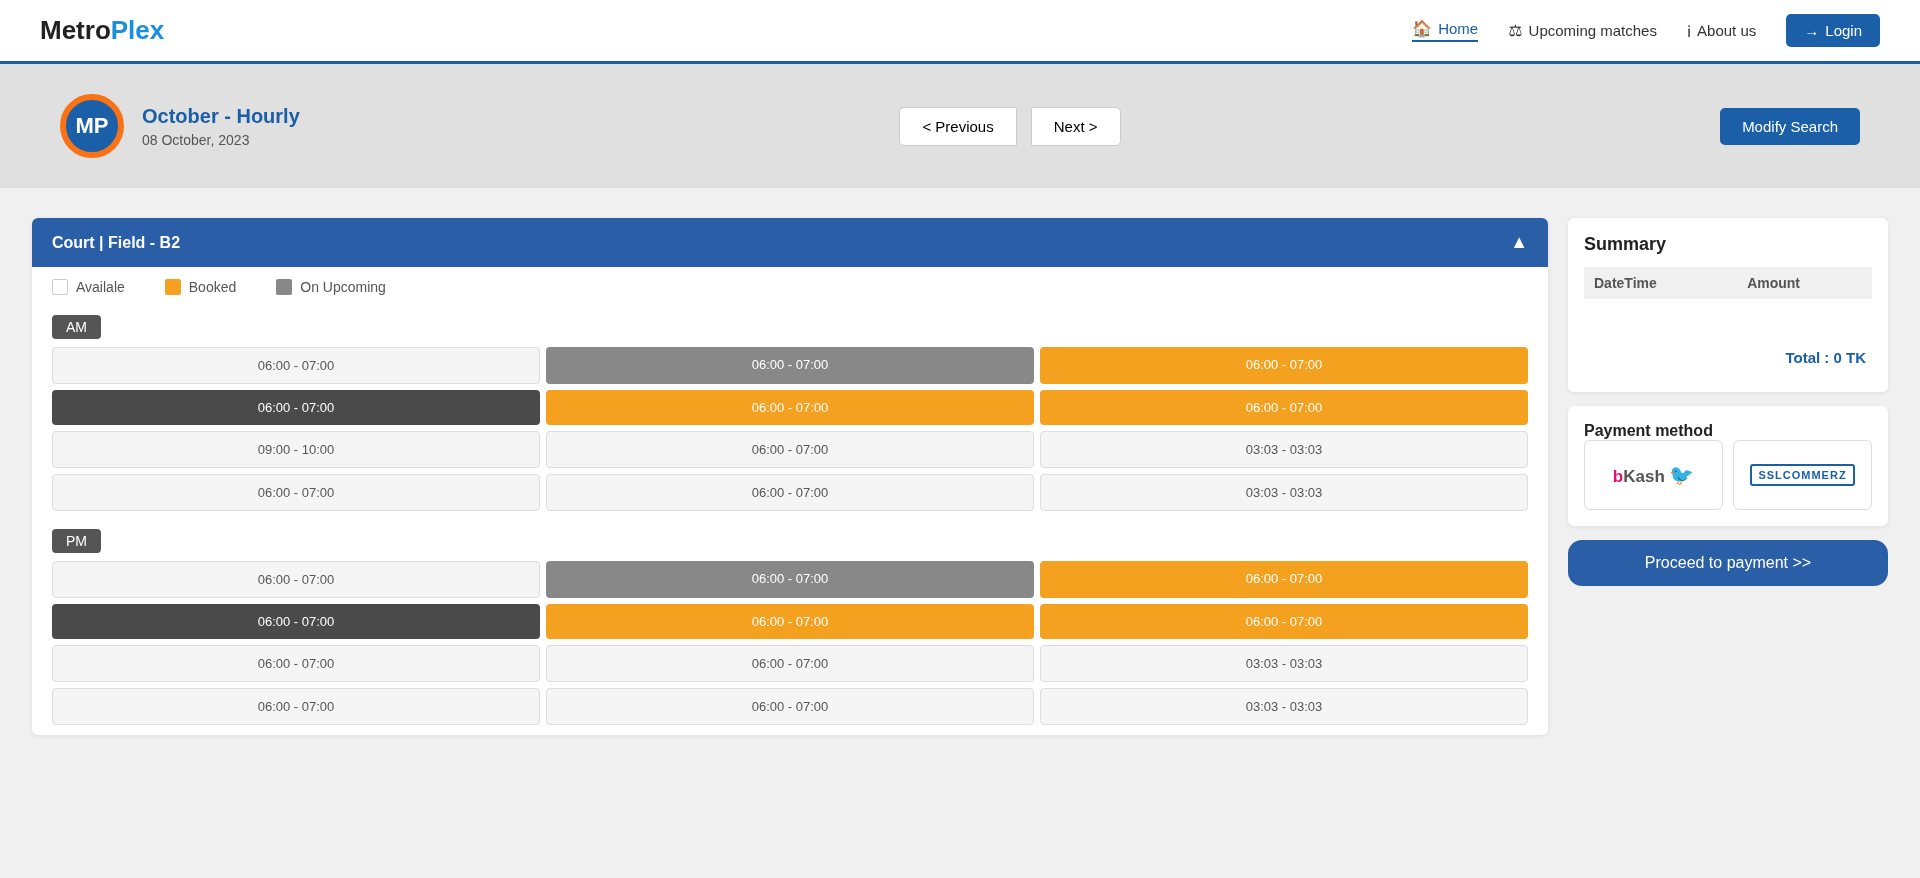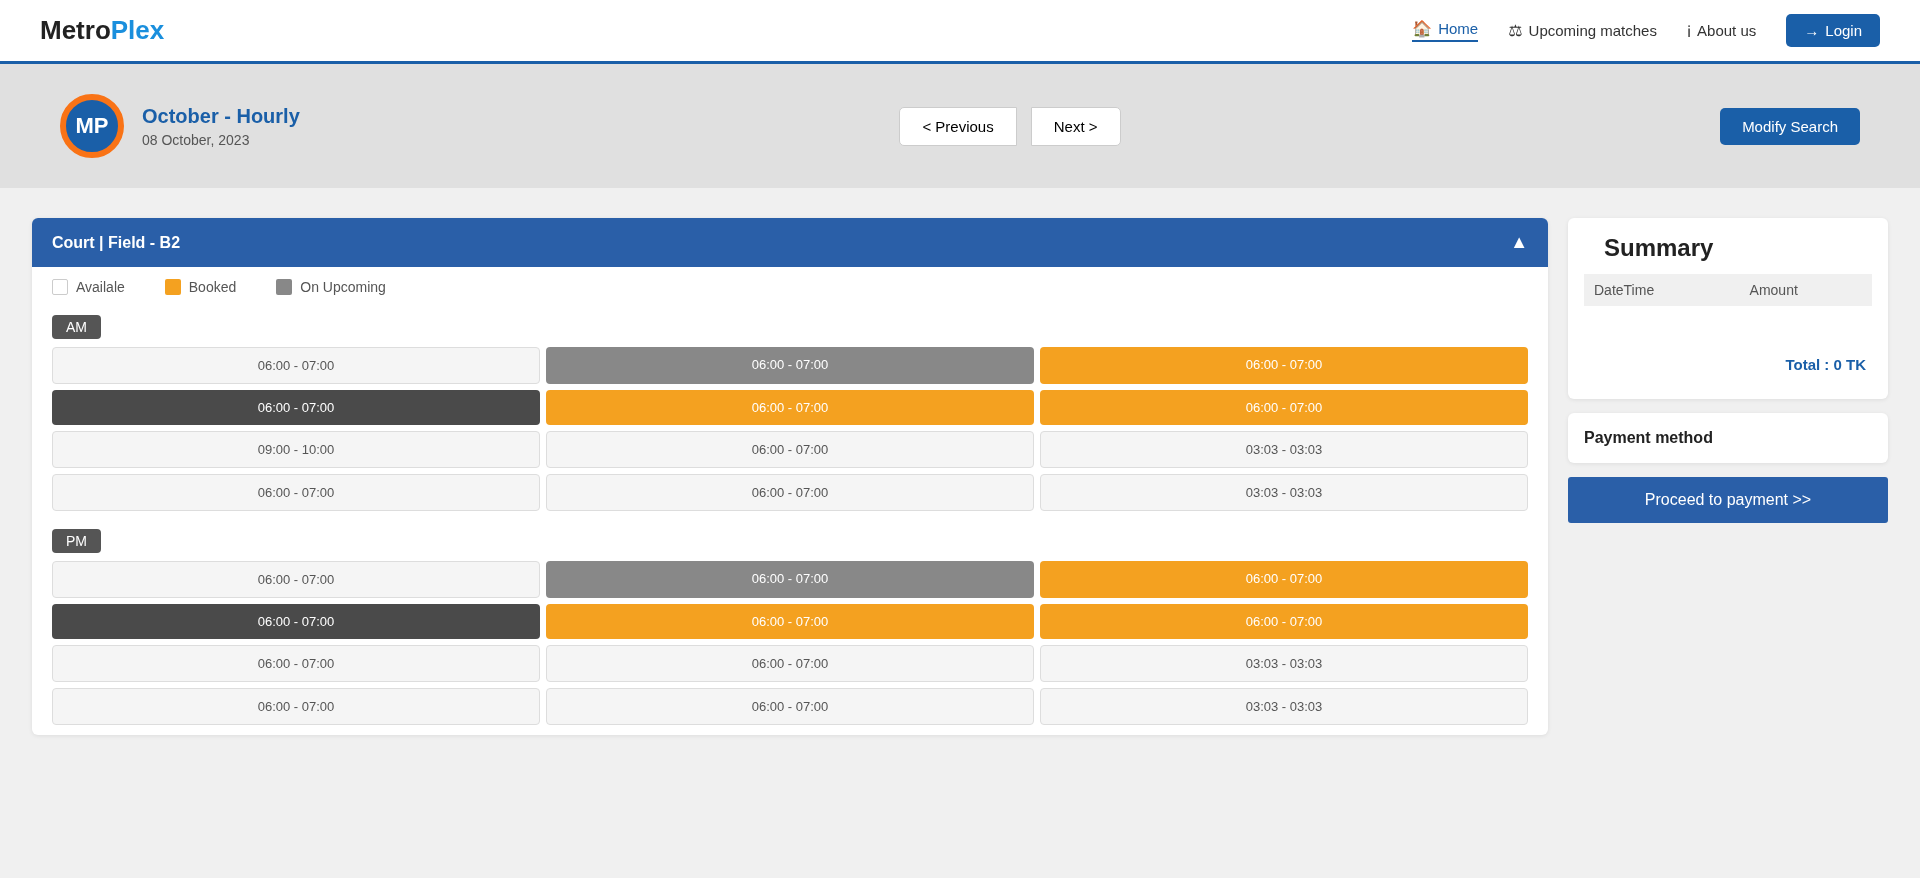--- a/index.html
+++ b/index.html
@@ -137,30 +137,30 @@
       display: flex;
       flex-direction: column;
       gap: 14px;
     }
     .summary-box {
       background: #fff;
       border-radius: 6px;
       box-shadow: 0 1px 4px rgba(0,0,0,0.08);
       padding: 16px;
     }
-    .summary-title { font-size: 24px; font-weight: bold; color: #222; margin-bottom: 12px; margin-left: 20px; }
+    .summary-title { font-size: 18px; font-weight: bold; color: #222; margin-bottom: 12px; }
 
     .summary-table { width: 100%; border-collapse: collapse; }
     .summary-table th {
       background: #f0f0f0;
       padding: 8px 10px;
       text-align: left;
       font-size: 14px;
       color: #555;
-      font-weight: 400;
+      font-weight: 700;
     }
     .summary-table td { padding: 8px 10px; font-size: 14px; }
 
     .total-row {
       text-align: right;
       padding: 10px 6px;
       font-size: 15px;
       font-weight: bold;
       color: #1a5fa8;
     }
@@ -177,21 +177,21 @@
     }
 
     .ssl-logo {
       font-size: 11px; font-weight: bold; color: #1a5fa8;
       border: 2px solid #1a5fa8; padding: 3px 6px; border-radius: 3px;
       letter-spacing: 1px;
     }
 
     .proceed-btn {
       width: 100%; background: #2a5fa8; color: #fff; border: none;
-      padding: 14px; border-radius: 3px; font-size: 16px; cursor: pointer;
+      padding: 14px; border-radius: 14px; font-size: 16px; cursor: pointer;
       text-align: center;
     }
   </style>
 </head>
 <body>
 
 <nav class="navbar">
   <div class="logo">
     Metro<span>Plex</span>
   </div>
@@ -305,17 +305,28 @@
           <tr>
               <td colspan="2" style="height:40px;"></td>
             </tr>
         </tbody>
       </table>
       <div class="total-row">Total : 0 TK</div>
     </div>
 
     <div class="summary-box">
       <div class="payment-title">Payment method</div>
+      <div class="payment-options">
+        <div class="payment-option">
+          <div>
+            <span style="color:#e2136e; font-weight:bold; font-size:17px;">b</span><span style="color:#555; font-weight:bold; font-size:17px;">Kash</span>
+            <span style="color:#e2136e; font-size:20px;"> 🐦</span>
+          </div>
+        </div>
+        <div class="payment-option">
+          <div class="ssl-logo">SSLCOMMERZ</div>
+        </div>
+      </div>
     </div>
 
     <button class="proceed-btn">Proceed to payment &gt;&gt;</button>
   </div>
 </div>
 
 </body></html>

